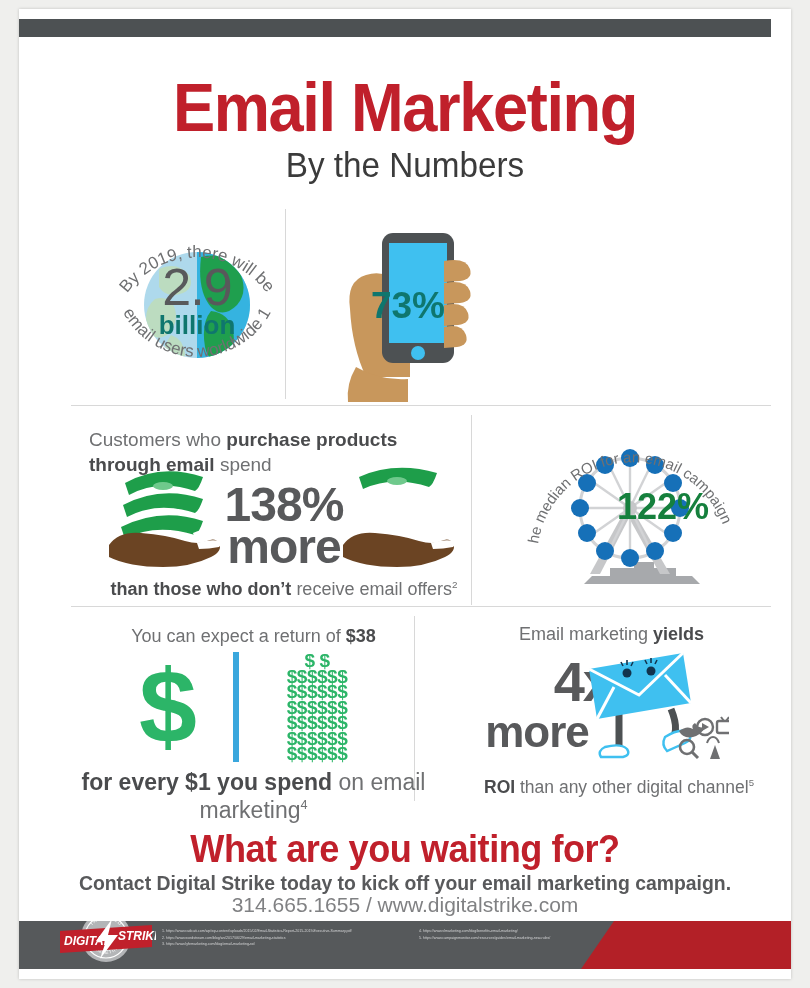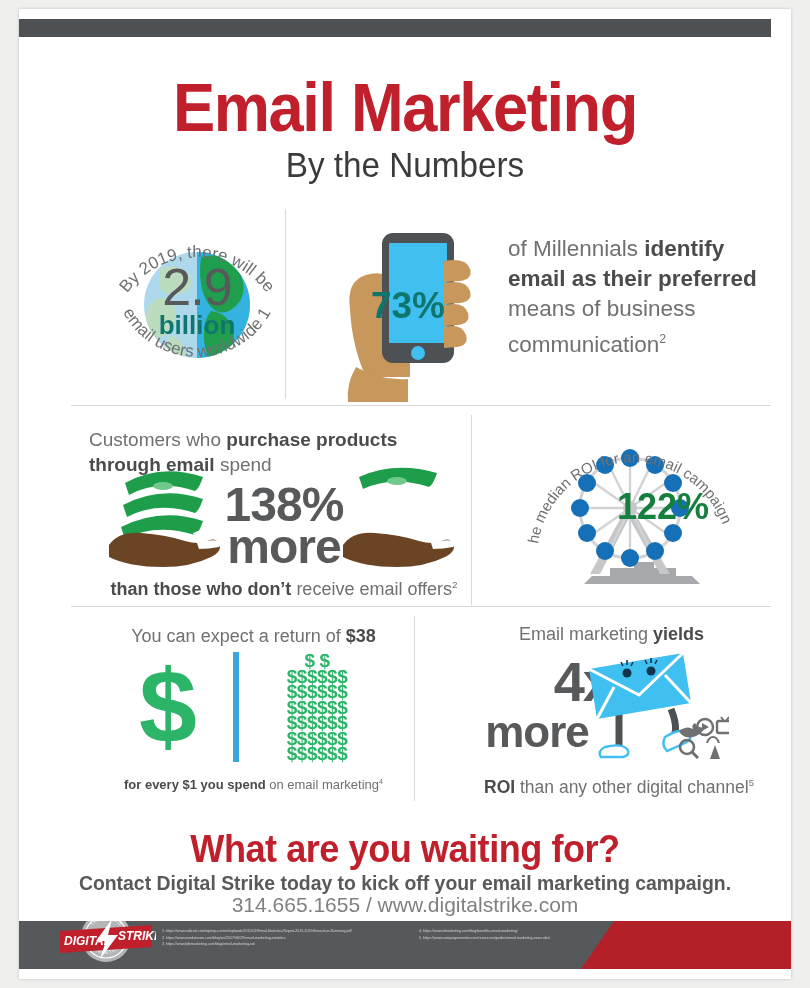--- a/index.html
+++ b/index.html
@@ -140,21 +140,21 @@
     position: absolute; left: 246px; top: 644px; width: 104px;
     text-align: center;
   }
   .dollar-grid .row {
     font-size: 19px; line-height: 15.5px; color: #2cb568;
     font-weight: bold; letter-spacing: -0.5px;
     font-family: "Liberation Sans", sans-serif;
   }
   .sec5-foot {
     position: absolute; left: 52px; top: 762px; width: 365px;
-    text-align: center; font-size: 13px; line-height: 23px;
+    text-align: center; font-size: 23px; line-height: 23px;
   }
 
   
   .sec6-head {
     position: absolute; left: 420px; top: 613px; width: 345px;
     text-align: center; font-size: 18px; line-height: 24px;
   }
   .sec6-num {
     position: absolute; left: 443px; top: 645px; width: 150px;
     text-align: right; font-size: 56px; line-height: 56px;
@@ -285,26 +285,20 @@
         <path d="M100 44 q22 -4 26 8 q3 10 -10 12 l-16 1 Z" fill="#c8975c"></path>
         <path d="M100 66 q22 -4 26 8 q3 10 -10 12 l-16 1 Z" fill="#c8975c"></path>
         <path d="M100 88 q20 -4 24 8 q3 10 -10 12 l-14 1 Z" fill="#c8975c"></path>
         <path d="M100 110 q18 -4 22 8 q3 10 -9 12 l-13 1 Z" fill="#c8975c"></path>
 
         <path d="M12 150 q24 14 52 12 l0 23 l-60 0 q-2 -18 8 -35 Z" fill="#c8975c"></path>
       </svg>
       <div class="phone-pct">73%</div>
     </div>
 
-    <div class="phone-copy stat-text">
-      <span>of Millennials </span><b>identify</b><br>
-      <b>email as their preferred</b><br>
-      <span>means of business</span><br>
-      <span>communication</span><sup>2</sup>
-    </div>
 
     <div class="sec3-head stat-text">
       <span>Customers who </span><b>purchase products</b><br>
       <b>through email</b><span> spend</span>
     </div>
 
     <svg style="position:absolute;left:88px;top:452px;width:120px;height:110px;" viewBox="0 0 120 110">
       <path d="M18 22 q36 -20 78 -6 q-4 12 -8 14 q-36 -12 -66 4 Z" fill="#1e9e4a"></path>
       <path d="M16 44 q38 -20 80 -6 q-4 12 -8 14 q-38 -12 -68 4 Z" fill="#1e9e4a"></path>
       <path d="M14 66 q40 -20 82 -6 q-4 12 -8 14 q-40 -12 -70 4 Z" fill="#1e9e4a"></path>

